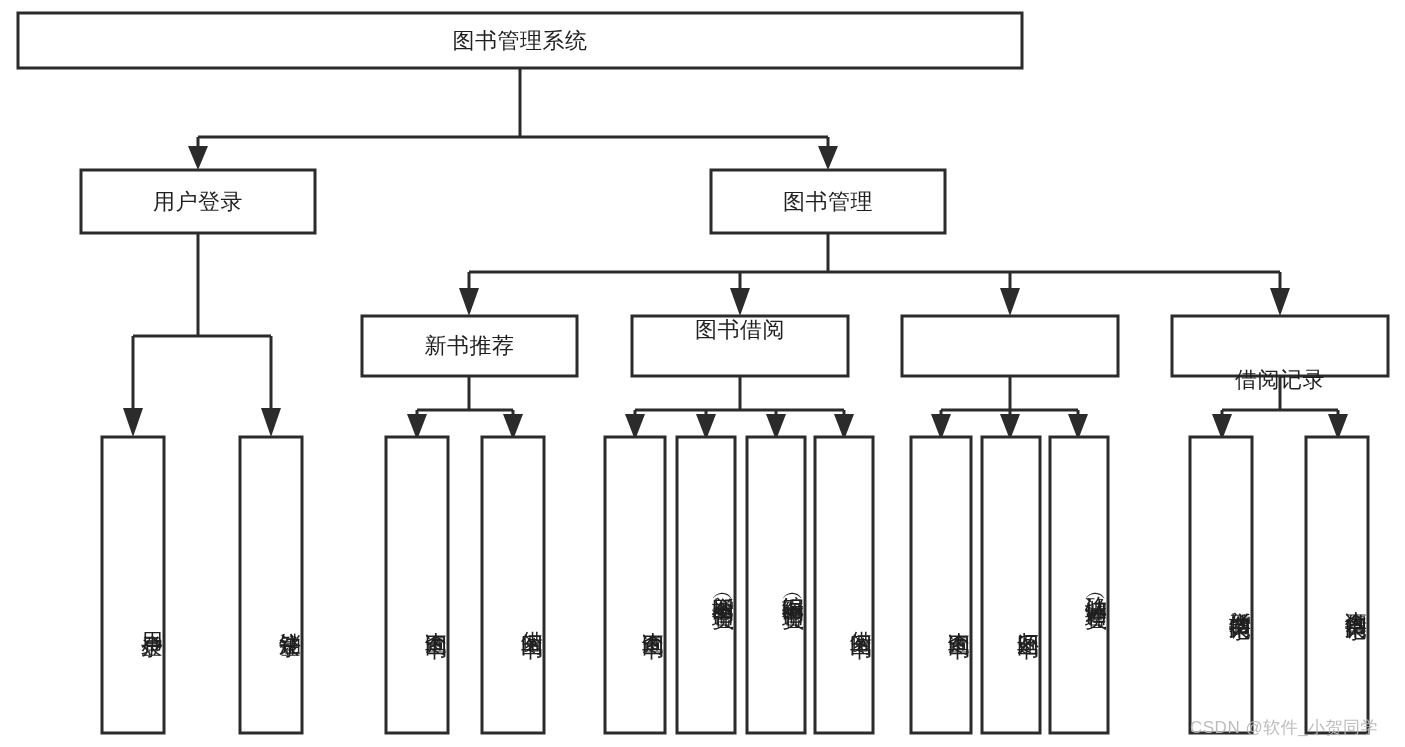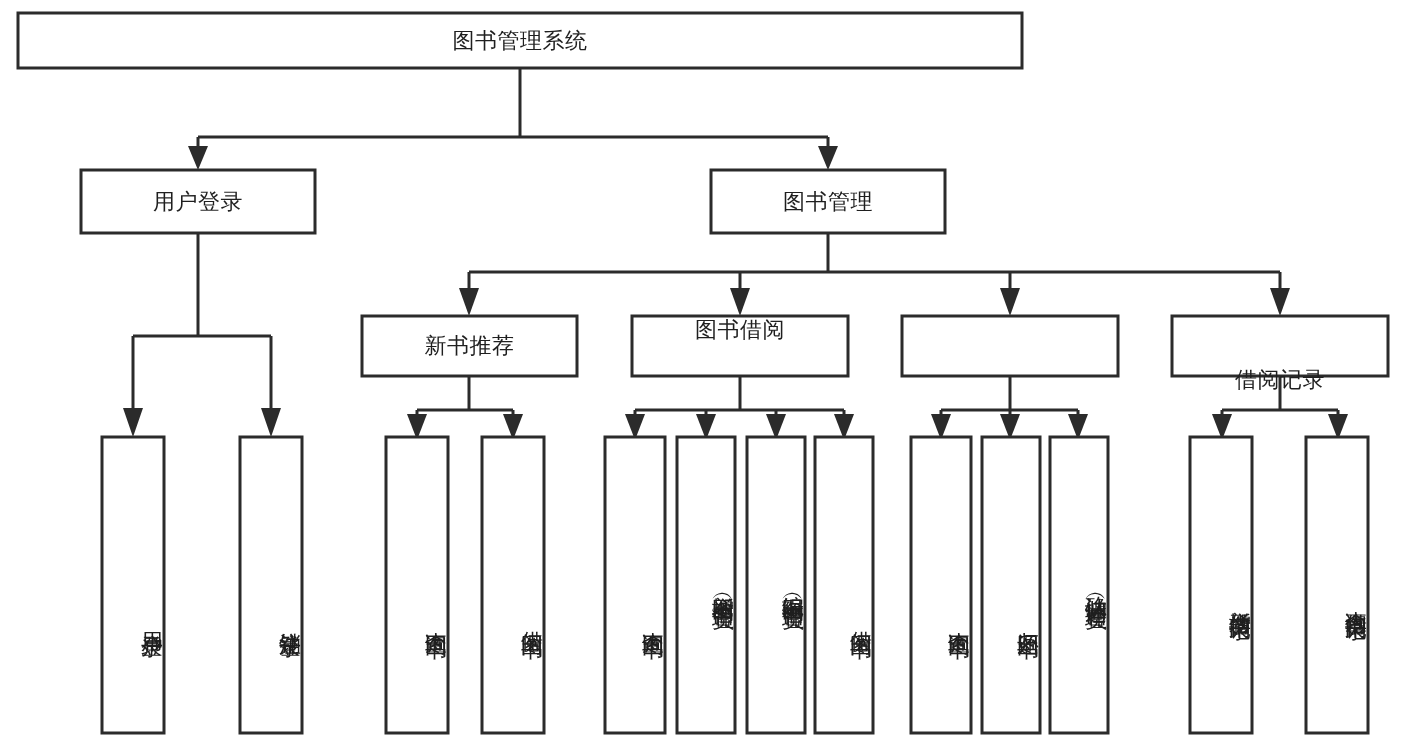--- a/index.html
+++ b/index.html
@@ -208,14 +208,15 @@
   <div class="node-label-v" style="left:747px; top:443px; width:58px; height:288px;">编辑图书（管理员）</div>
   <div class="node-label-v" style="left:815px; top:505px; width:58px; height:226px;">借阅图书</div>
 
   <div class="node-label-v" style="left:911px; top:505px; width:60px; height:226px;">查询图书</div>
   <div class="node-label-v" style="left:982px; top:505px; width:58px; height:226px;">归还图书</div>
   <div class="node-label-v" style="left:1050px; top:443px; width:58px; height:288px;">确认归还（管理员）</div>
 
   <div class="node-label-v" style="left:1190px; top:470px; width:62px; height:258px;">新增借阅记录</div>
   <div class="node-label-v" style="left:1306px; top:470px; width:62px; height:258px;">查询借阅记录</div>
 
+  <div class="watermark" style="left:1190px; top:716px;">CSDN @软件_小贺同学</div>
 
 </div>
 
 </body></html>

